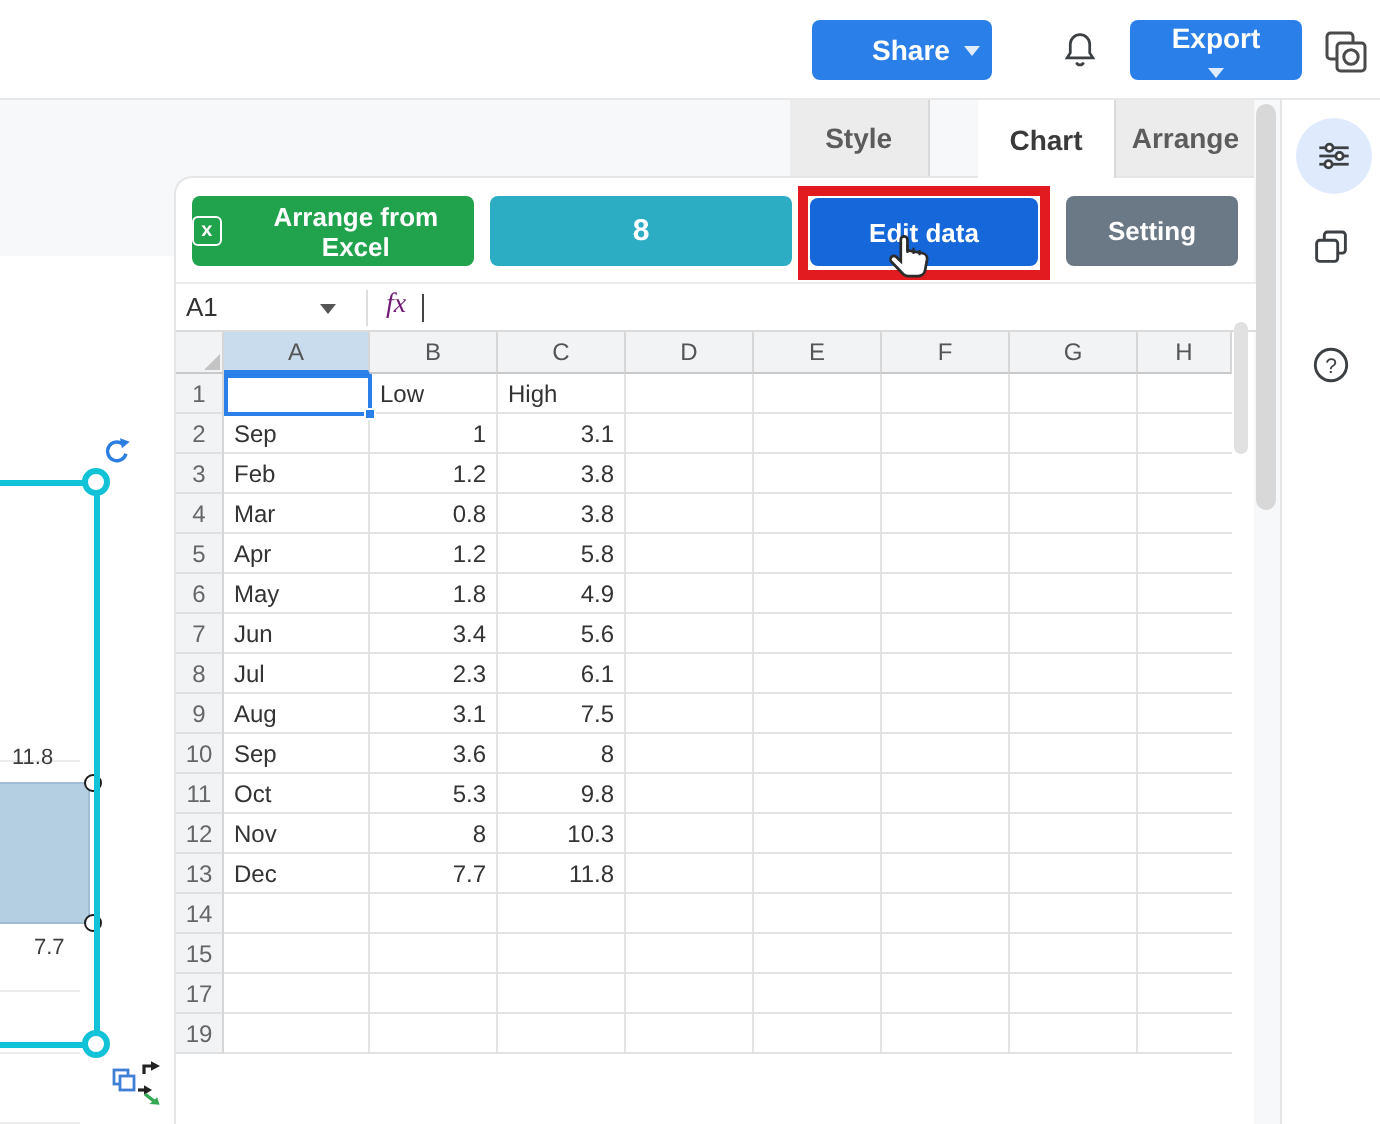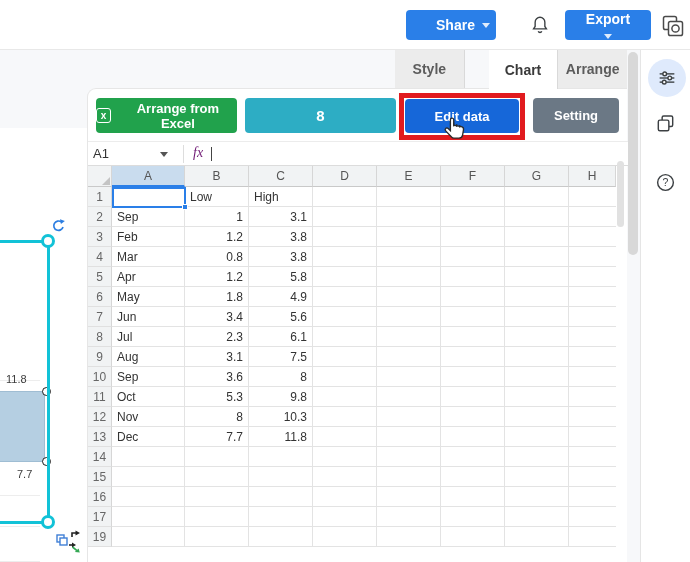--- a/index.html
+++ b/index.html
@@ -355,31 +355,20 @@
           <div class="g-cell col-2"></div>
           <div class="g-cell col-3"></div>
           <div class="g-cell col-4"></div>
           <div class="g-cell col-5"></div>
           <div class="g-cell col-6"></div>
           <div class="g-cell col-7"></div>
           <div class="g-cell col-8"></div>
         </div>
         <div class="g-row">
           <div class="g-cell gut col-0">15</div>
-          <div class="g-cell col-1"></div>
-          <div class="g-cell col-2"></div>
-          <div class="g-cell col-3"></div>
-          <div class="g-cell col-4"></div>
-          <div class="g-cell col-5"></div>
-          <div class="g-cell col-6"></div>
-          <div class="g-cell col-7"></div>
-          <div class="g-cell col-8"></div>
-        </div>
-        <div class="g-row">
-          <div class="g-cell gut col-0">16</div>
           <div class="g-cell col-1"></div>
           <div class="g-cell col-2"></div>
           <div class="g-cell col-3"></div>
           <div class="g-cell col-4"></div>
           <div class="g-cell col-5"></div>
           <div class="g-cell col-6"></div>
           <div class="g-cell col-7"></div>
           <div class="g-cell col-8"></div>
         </div>
         <div class="g-row">

